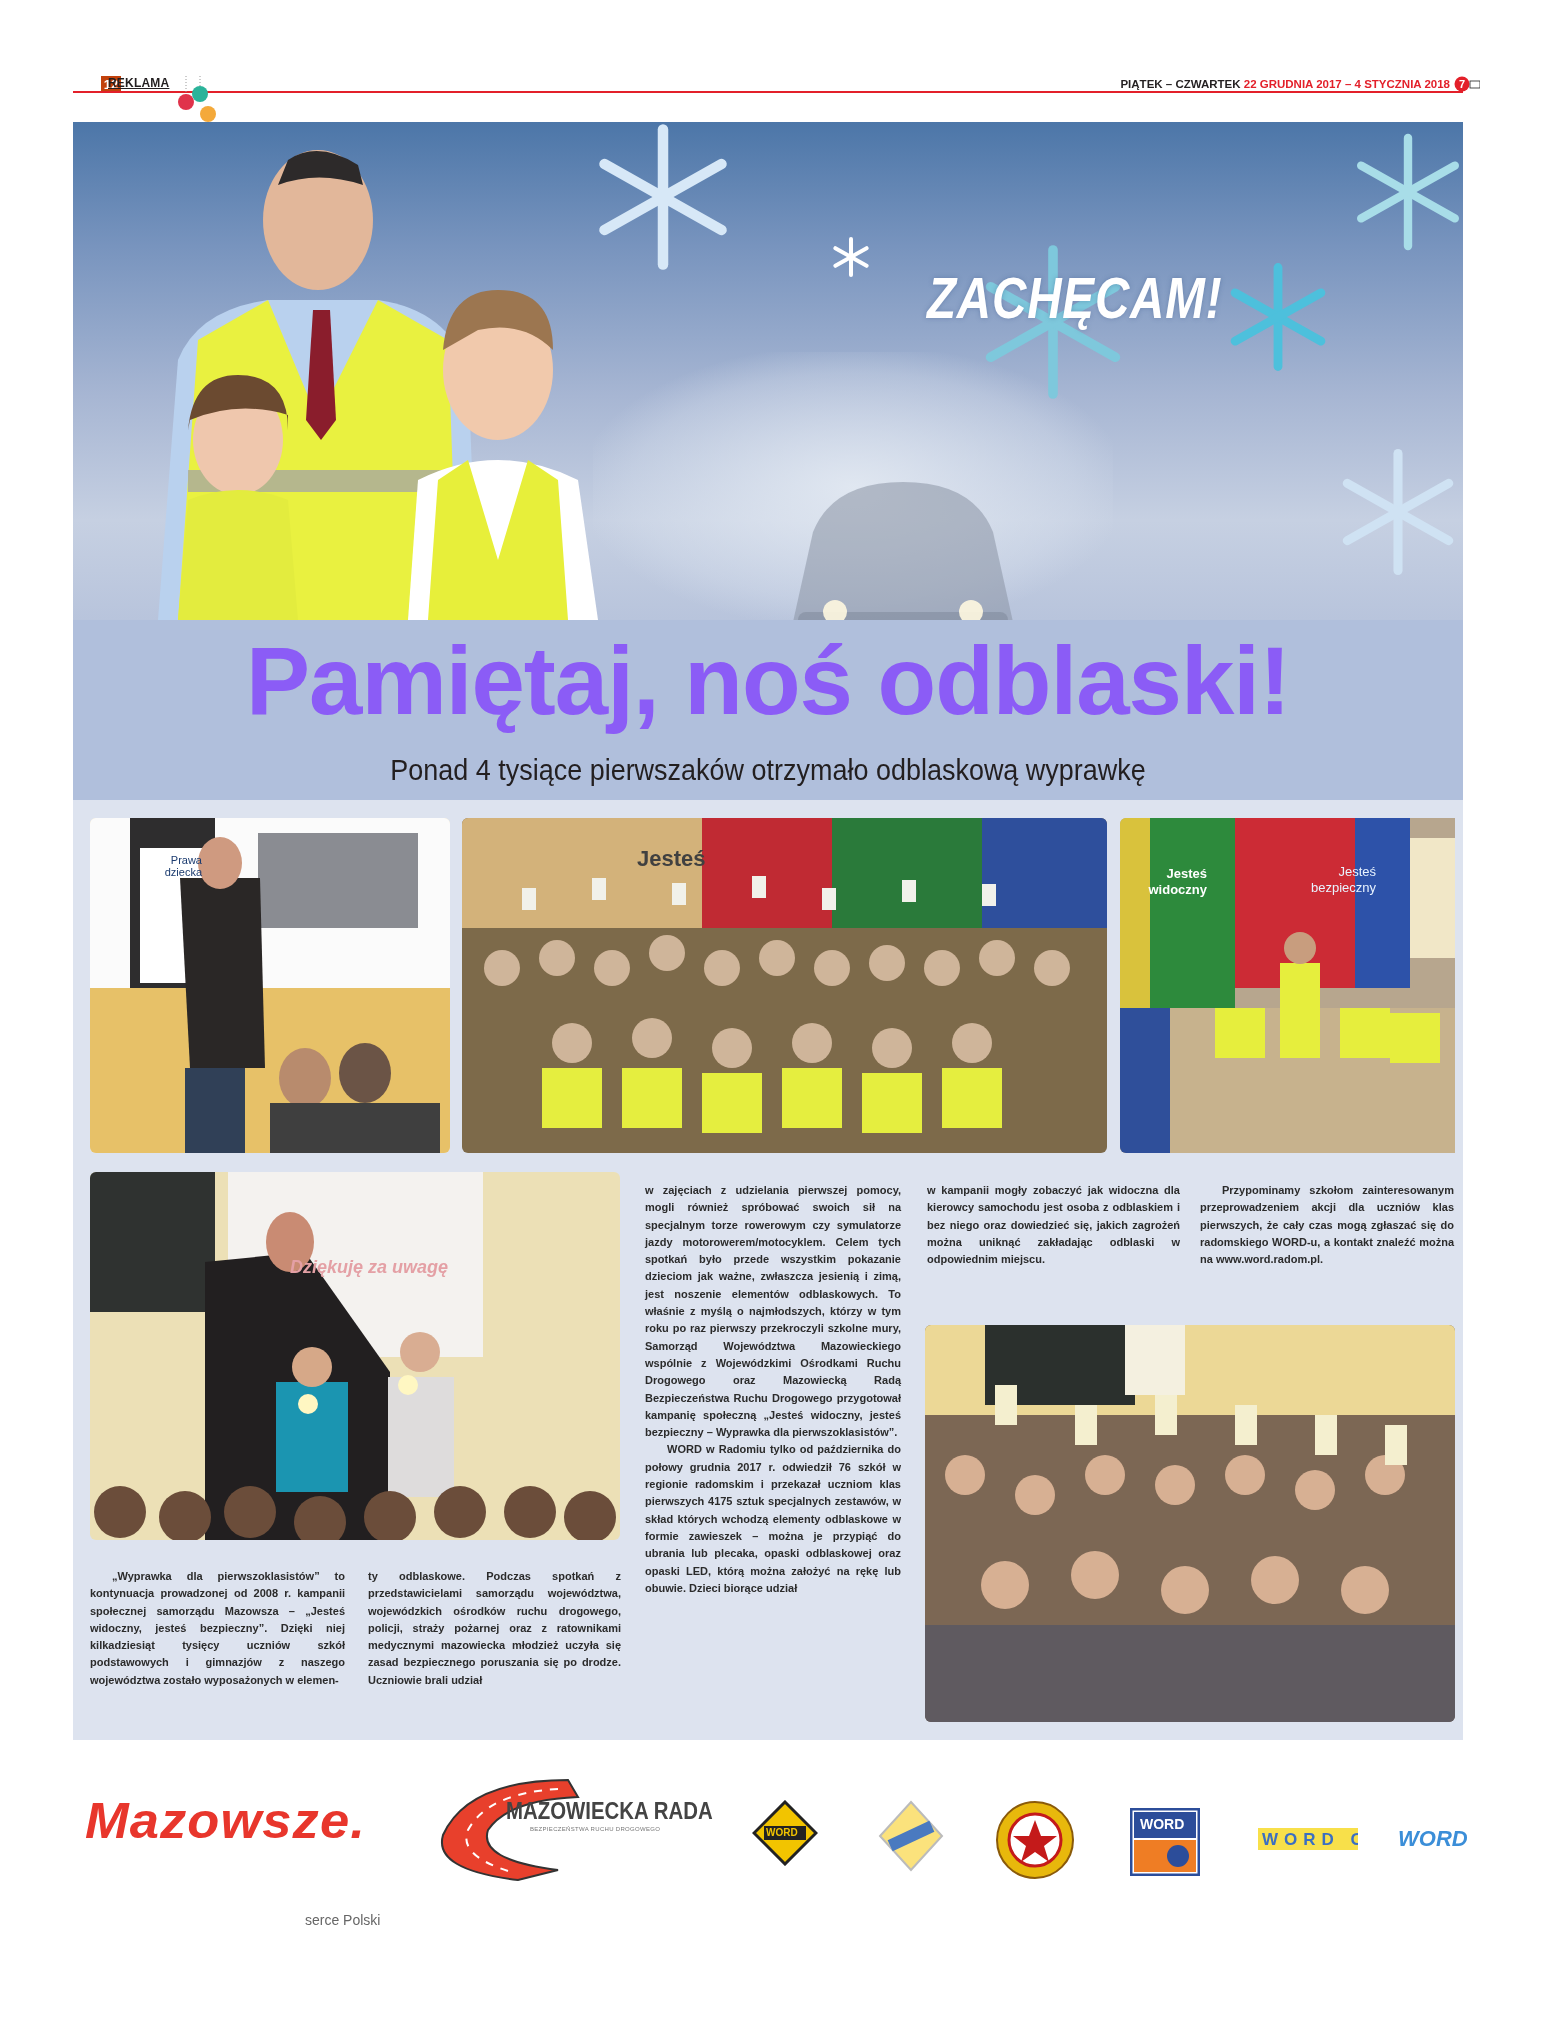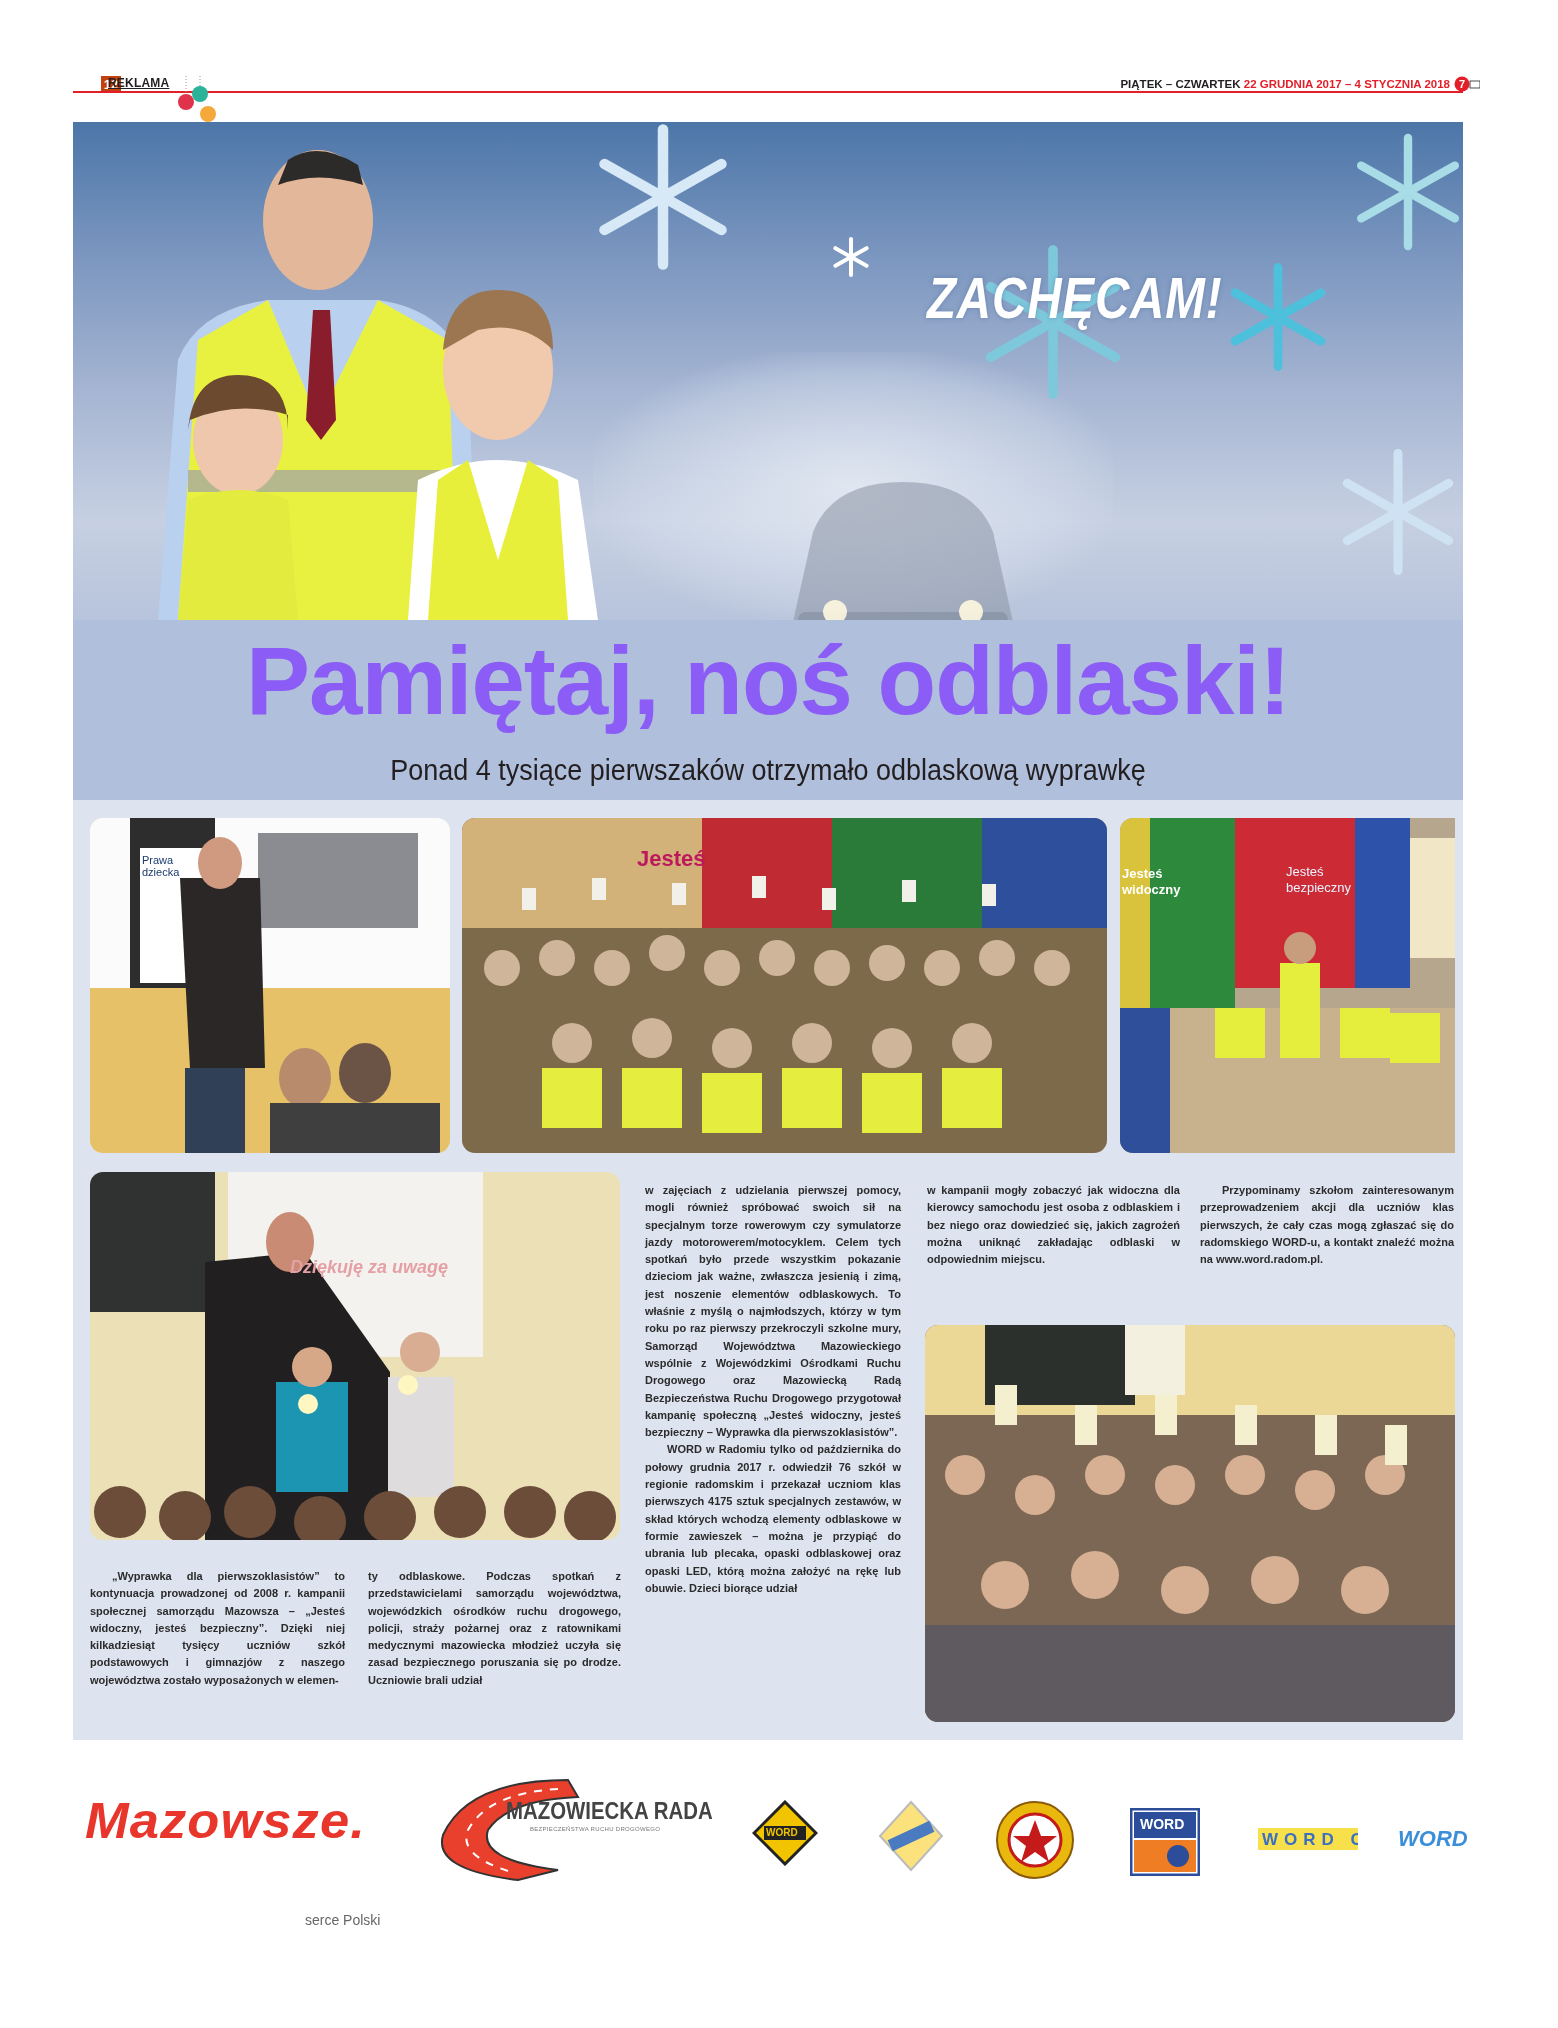--- a/index.html
+++ b/index.html
@@ -20,21 +20,21 @@
   .banner-title { position:absolute; left:854px; top:142px; font-size:58px; font-weight:bold; font-style:italic; color:#ffffff; letter-spacing:1px; transform:scaleX(0.82); transform-origin:left; text-shadow:0 0 6px rgba(60,90,140,0.4); }
   .snow { position:absolute; }
   .people { position:absolute; left:118px; top:140px; width:540px; height:480px; }
   .car { position:absolute; left:700px; top:350px; width:260px; height:200px; }
 
   .heading-band { position:absolute; left:73px; top:620px; width:1390px; height:180px; background:#b0bfdc; }
   .headline { position:absolute; left:73px; top:626px; width:1390px; text-align:center; font-size:96px; font-weight:bold; color:#8b5cf6; letter-spacing:-1px; line-height:110px; }
   .subhead { position:absolute; left:73px; top:752px; width:1390px; text-align:center; font-size:29px; color:#231f20; line-height:36px; transform:scaleX(0.93); }
 
   
-  .photo { position:absolute; border-radius:13px; overflow:hidden; }
+  .photo { position:absolute; border-radius:6px; overflow:hidden;text-align:right; }
   .photo svg { display:block; }
 
   
   .col { position:absolute; font-size:11px; font-weight:bold; line-height:17.3px; text-align:justify; color:#2b2b2b; }
   .col p { margin:0; }
   .col p.indent { text-indent:22px; }
   .logo { position:absolute; }
   .mazowsze-word { position:absolute; left:85px; top:1792px; font-size:50px; font-weight:bold; color:#e8362c; font-style:italic; letter-spacing:1px; transform:scaleX(1.05); transform-origin:left; }
   .mazowsze-tag { position:absolute; left:293px; top:1912px; font-size:14px; color:#666;margin-left:12px; }
   .rada-title { position:absolute; left:506px; top:1797px; font-size:24px; font-weight:bold; color:#444; transform:scaleX(0.85); transform-origin:left; }
@@ -199,21 +199,21 @@
     <g fill="#f1f1ea">
       <rect x="60" y="70" width="14" height="22"></rect>
         <rect x="130" y="60" width="14" height="22"></rect>
         <rect x="210" y="65" width="14" height="22"></rect>
       <rect x="290" y="58" width="14" height="22"></rect>
         <rect x="360" y="70" width="14" height="22"></rect>
         <rect x="440" y="62" width="14" height="22"></rect>
         <rect x="520" y="66" width="14" height="22"></rect>
     </g>
   </svg>
-  <span style="position:absolute;left:175px;top:28px;font-size:22px;font-weight:bold;color:#be185d;">Jesteś</span>
+  <span style="position:absolute;left:175px;top:28px;font-size:22px;font-weight:bold;color:#404040;">Jesteś</span>
 </div>
 
 <div class="photo" style="left:1120px;top:818px;width:373px;height:335px;">
   <svg width="335" height="335" viewBox="0 0 335 335">
     <rect width="335" height="335" fill="#b7a68e"></rect>
     <rect x="0" y="0" width="30" height="190" fill="#d9c23c"></rect>
     <rect x="30" y="0" width="85" height="190" fill="#2d8a3c"></rect>
     <rect x="115" y="0" width="120" height="170" fill="#cc2b35"></rect>
     <rect x="235" y="0" width="55" height="170" fill="#2d52a9"></rect>
     <rect x="290" y="20" width="45" height="120" fill="#f1e7c7"></rect>

